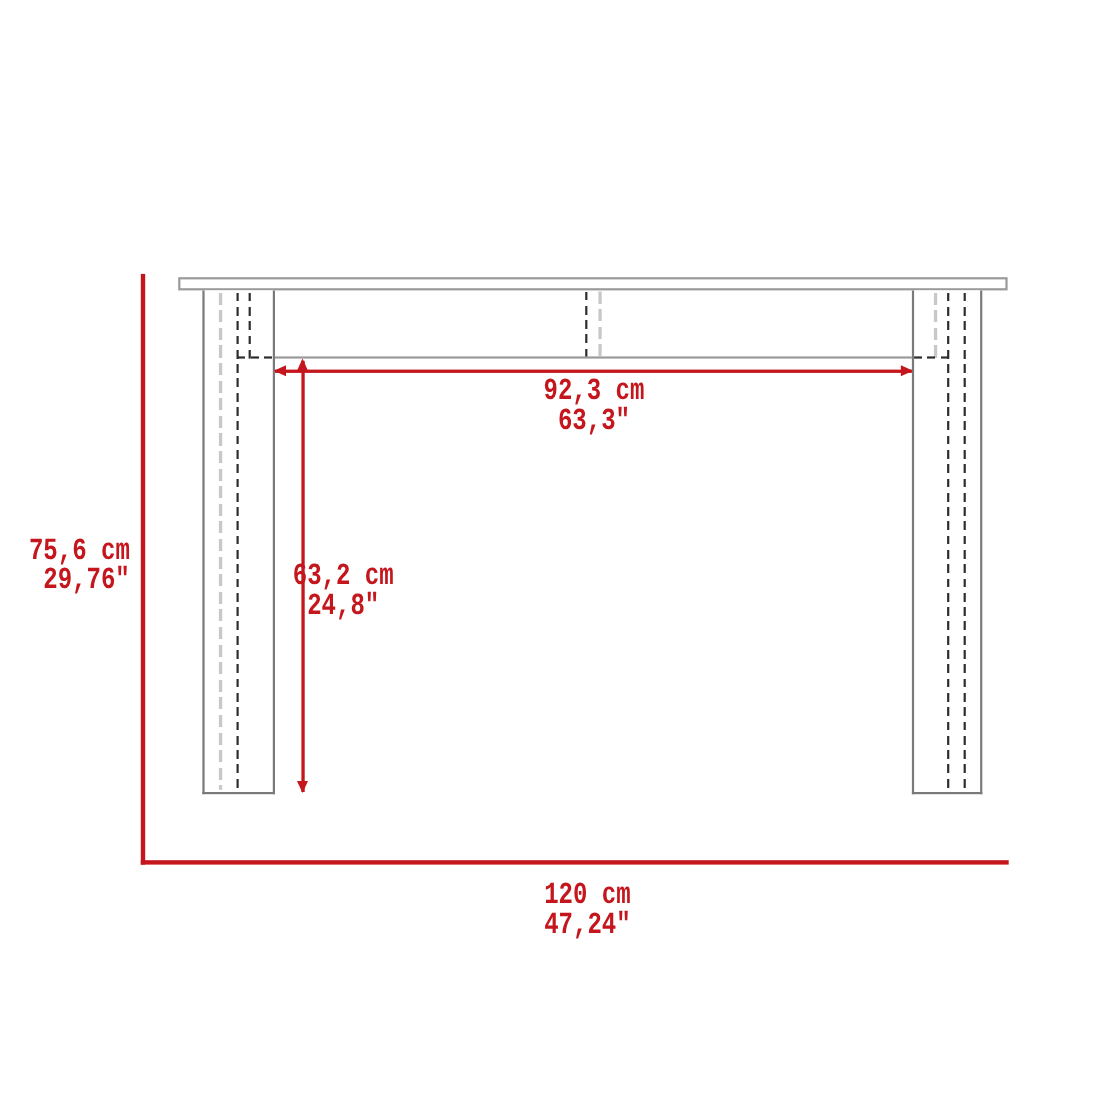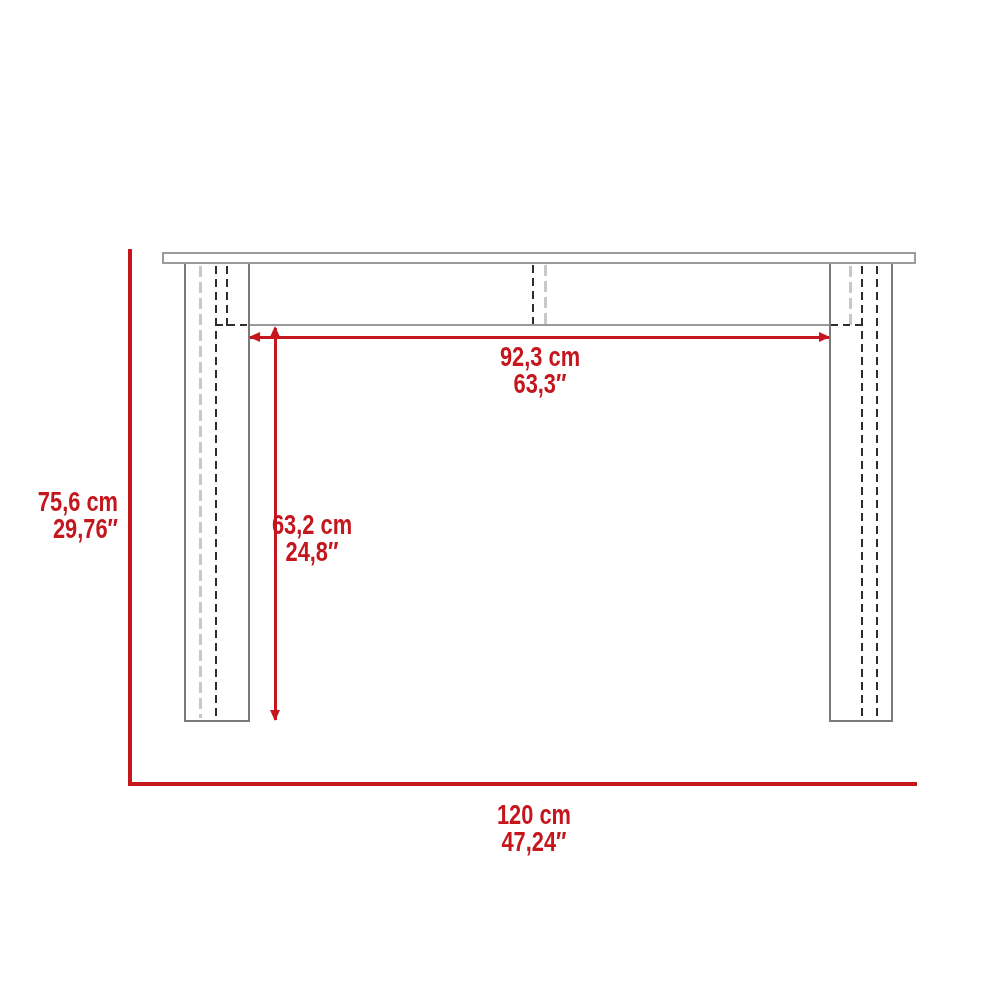--- a/index.html
+++ b/index.html
@@ -1,21 +1,21 @@
 <!DOCTYPE html>
 <html style="--red: #c4161c; --outline: #9a9a9a; --leg: #7a7a7a; --hidden: #2d2d2d; --hiddenlight: #c8c8c8;"><head>
 <meta charset="utf-8">
 <style>
   html,body{margin:0;padding:0;background:#fff;}
   .canvas{
     position:relative;
     width:1000px;height:1000px;
     background:#fff;
     overflow:hidden;
-    font-family:Liberation Sans, sans-serif;
+    font-family:Liberation Mono, monospace;
   }
   .abs{position:absolute;}
 
   
   .tabletop{
     left:162px;top:252px;width:754px;height:12px;
     border:2px solid var(--outline);box-sizing:border-box;background:#fff;
   }
   .leg{
     top:264px;height:458px;box-sizing:border-box;background:#fff;

